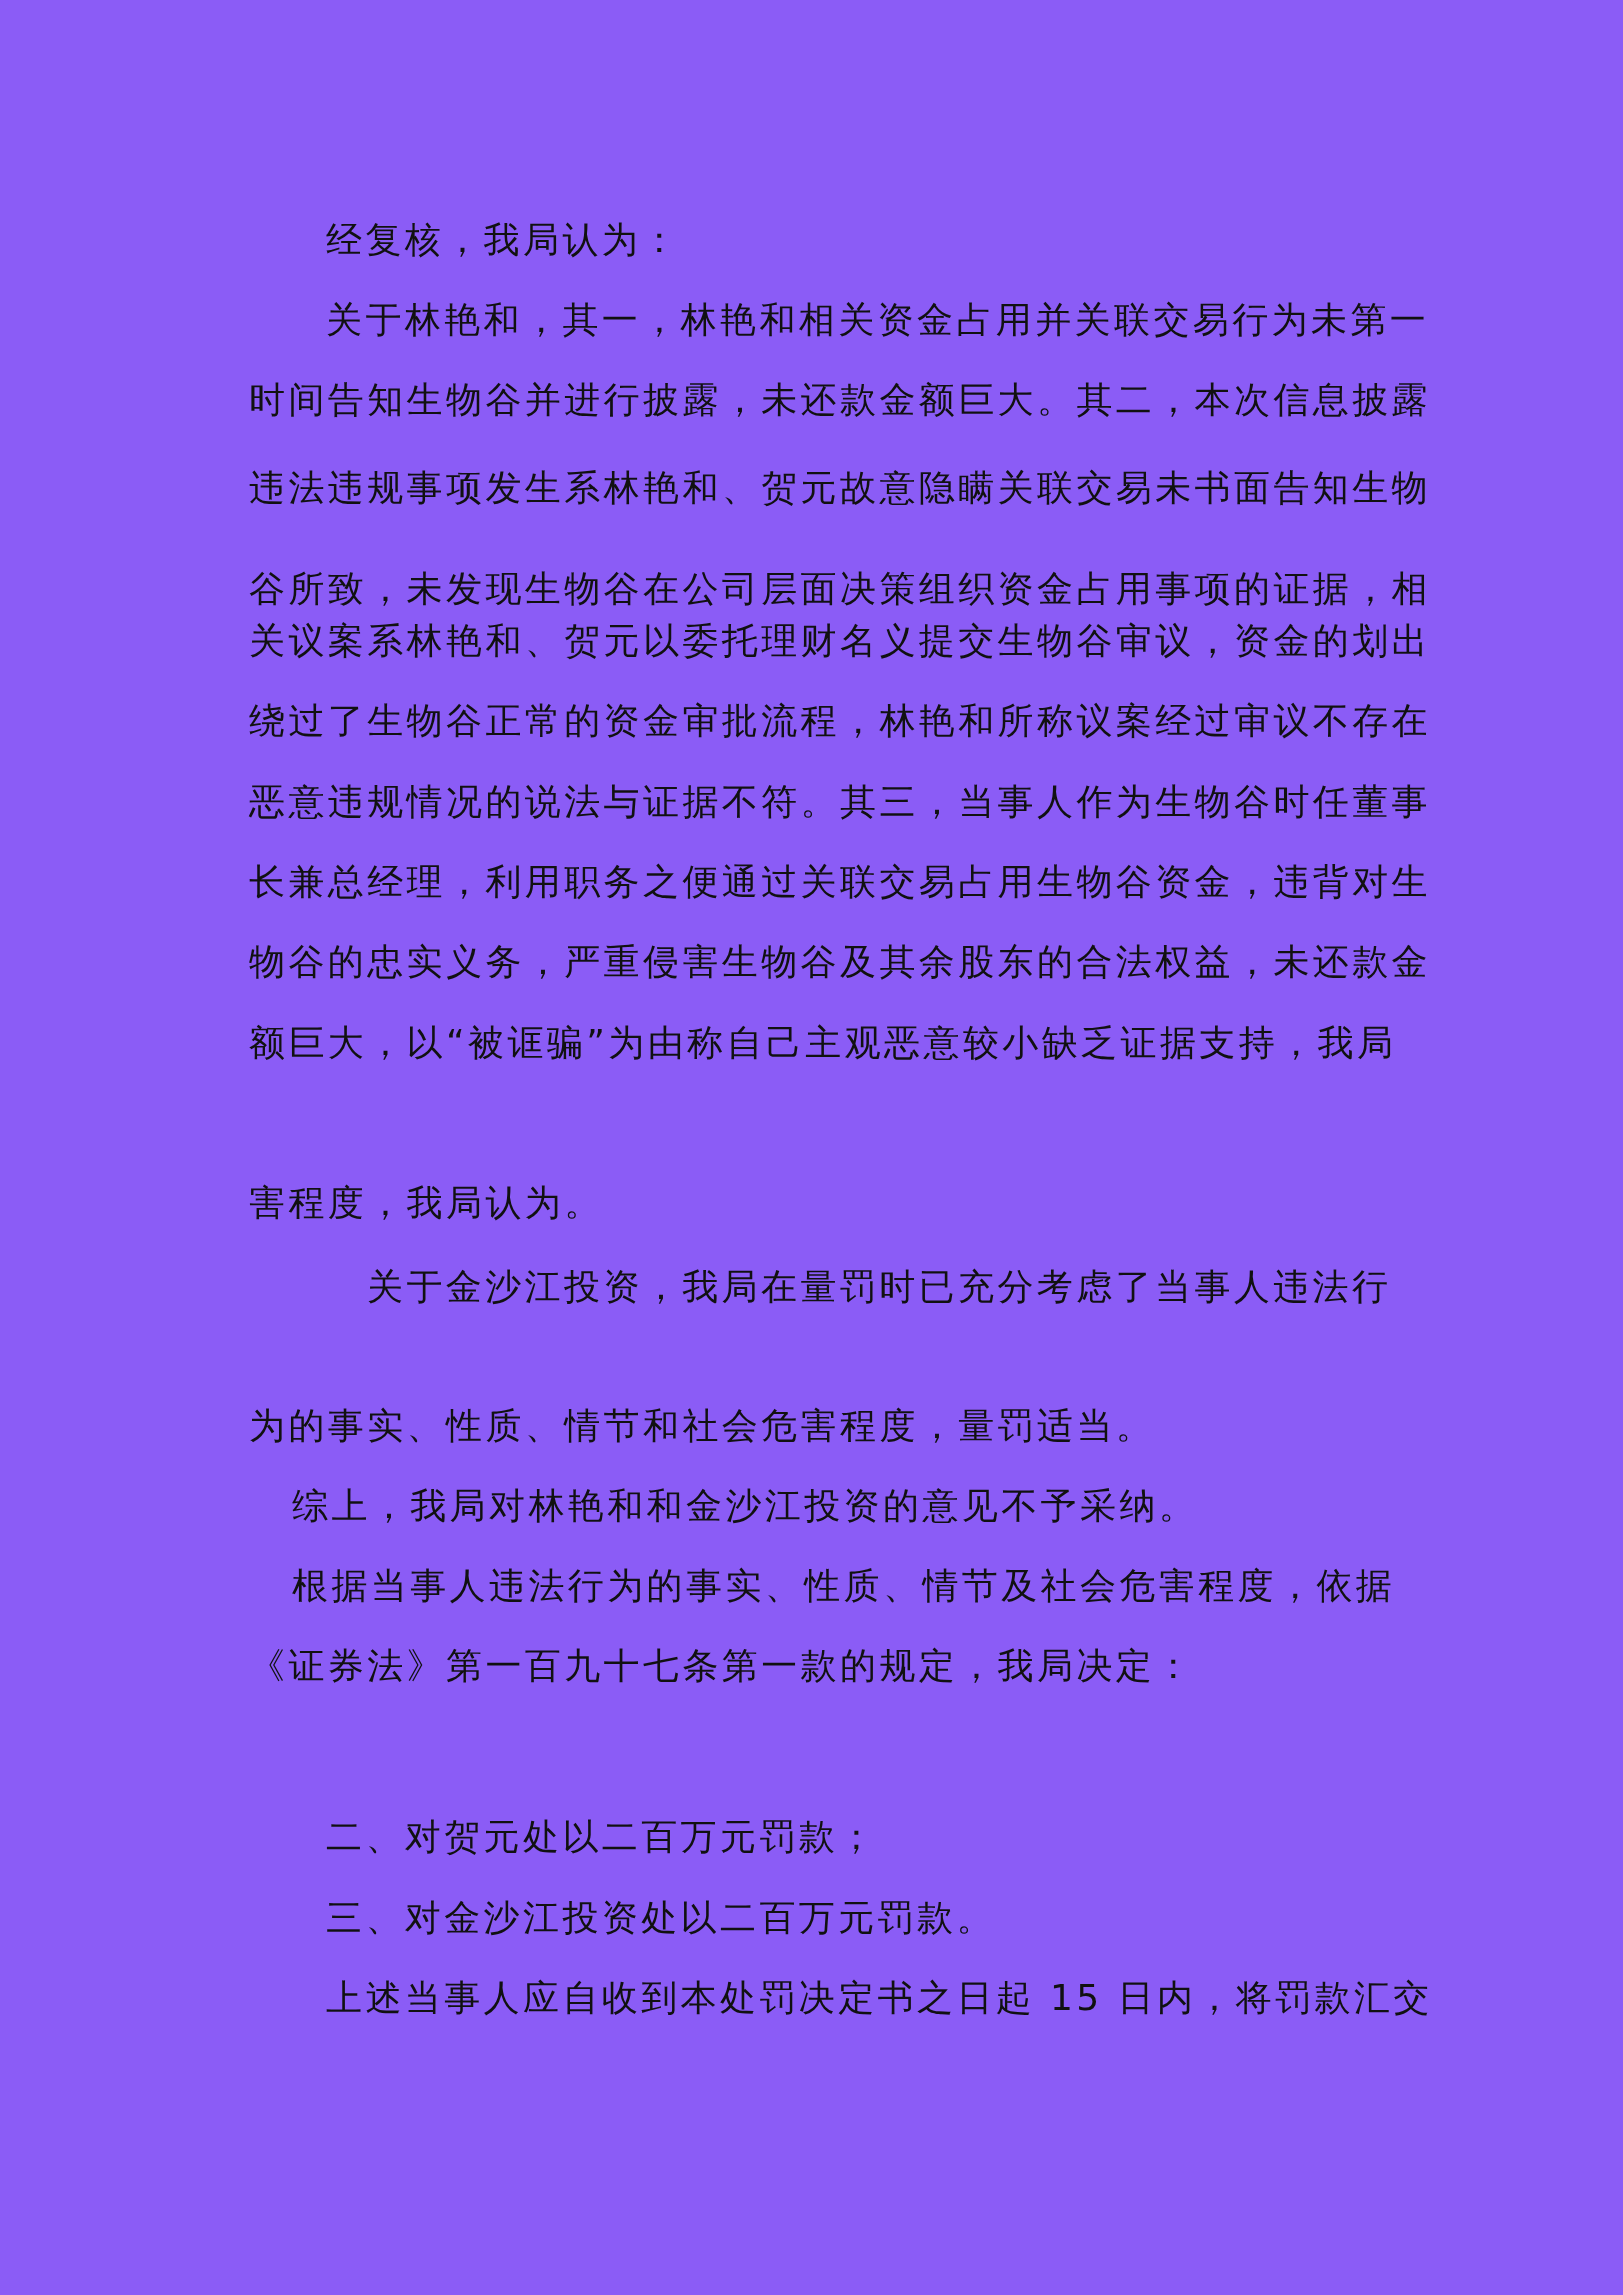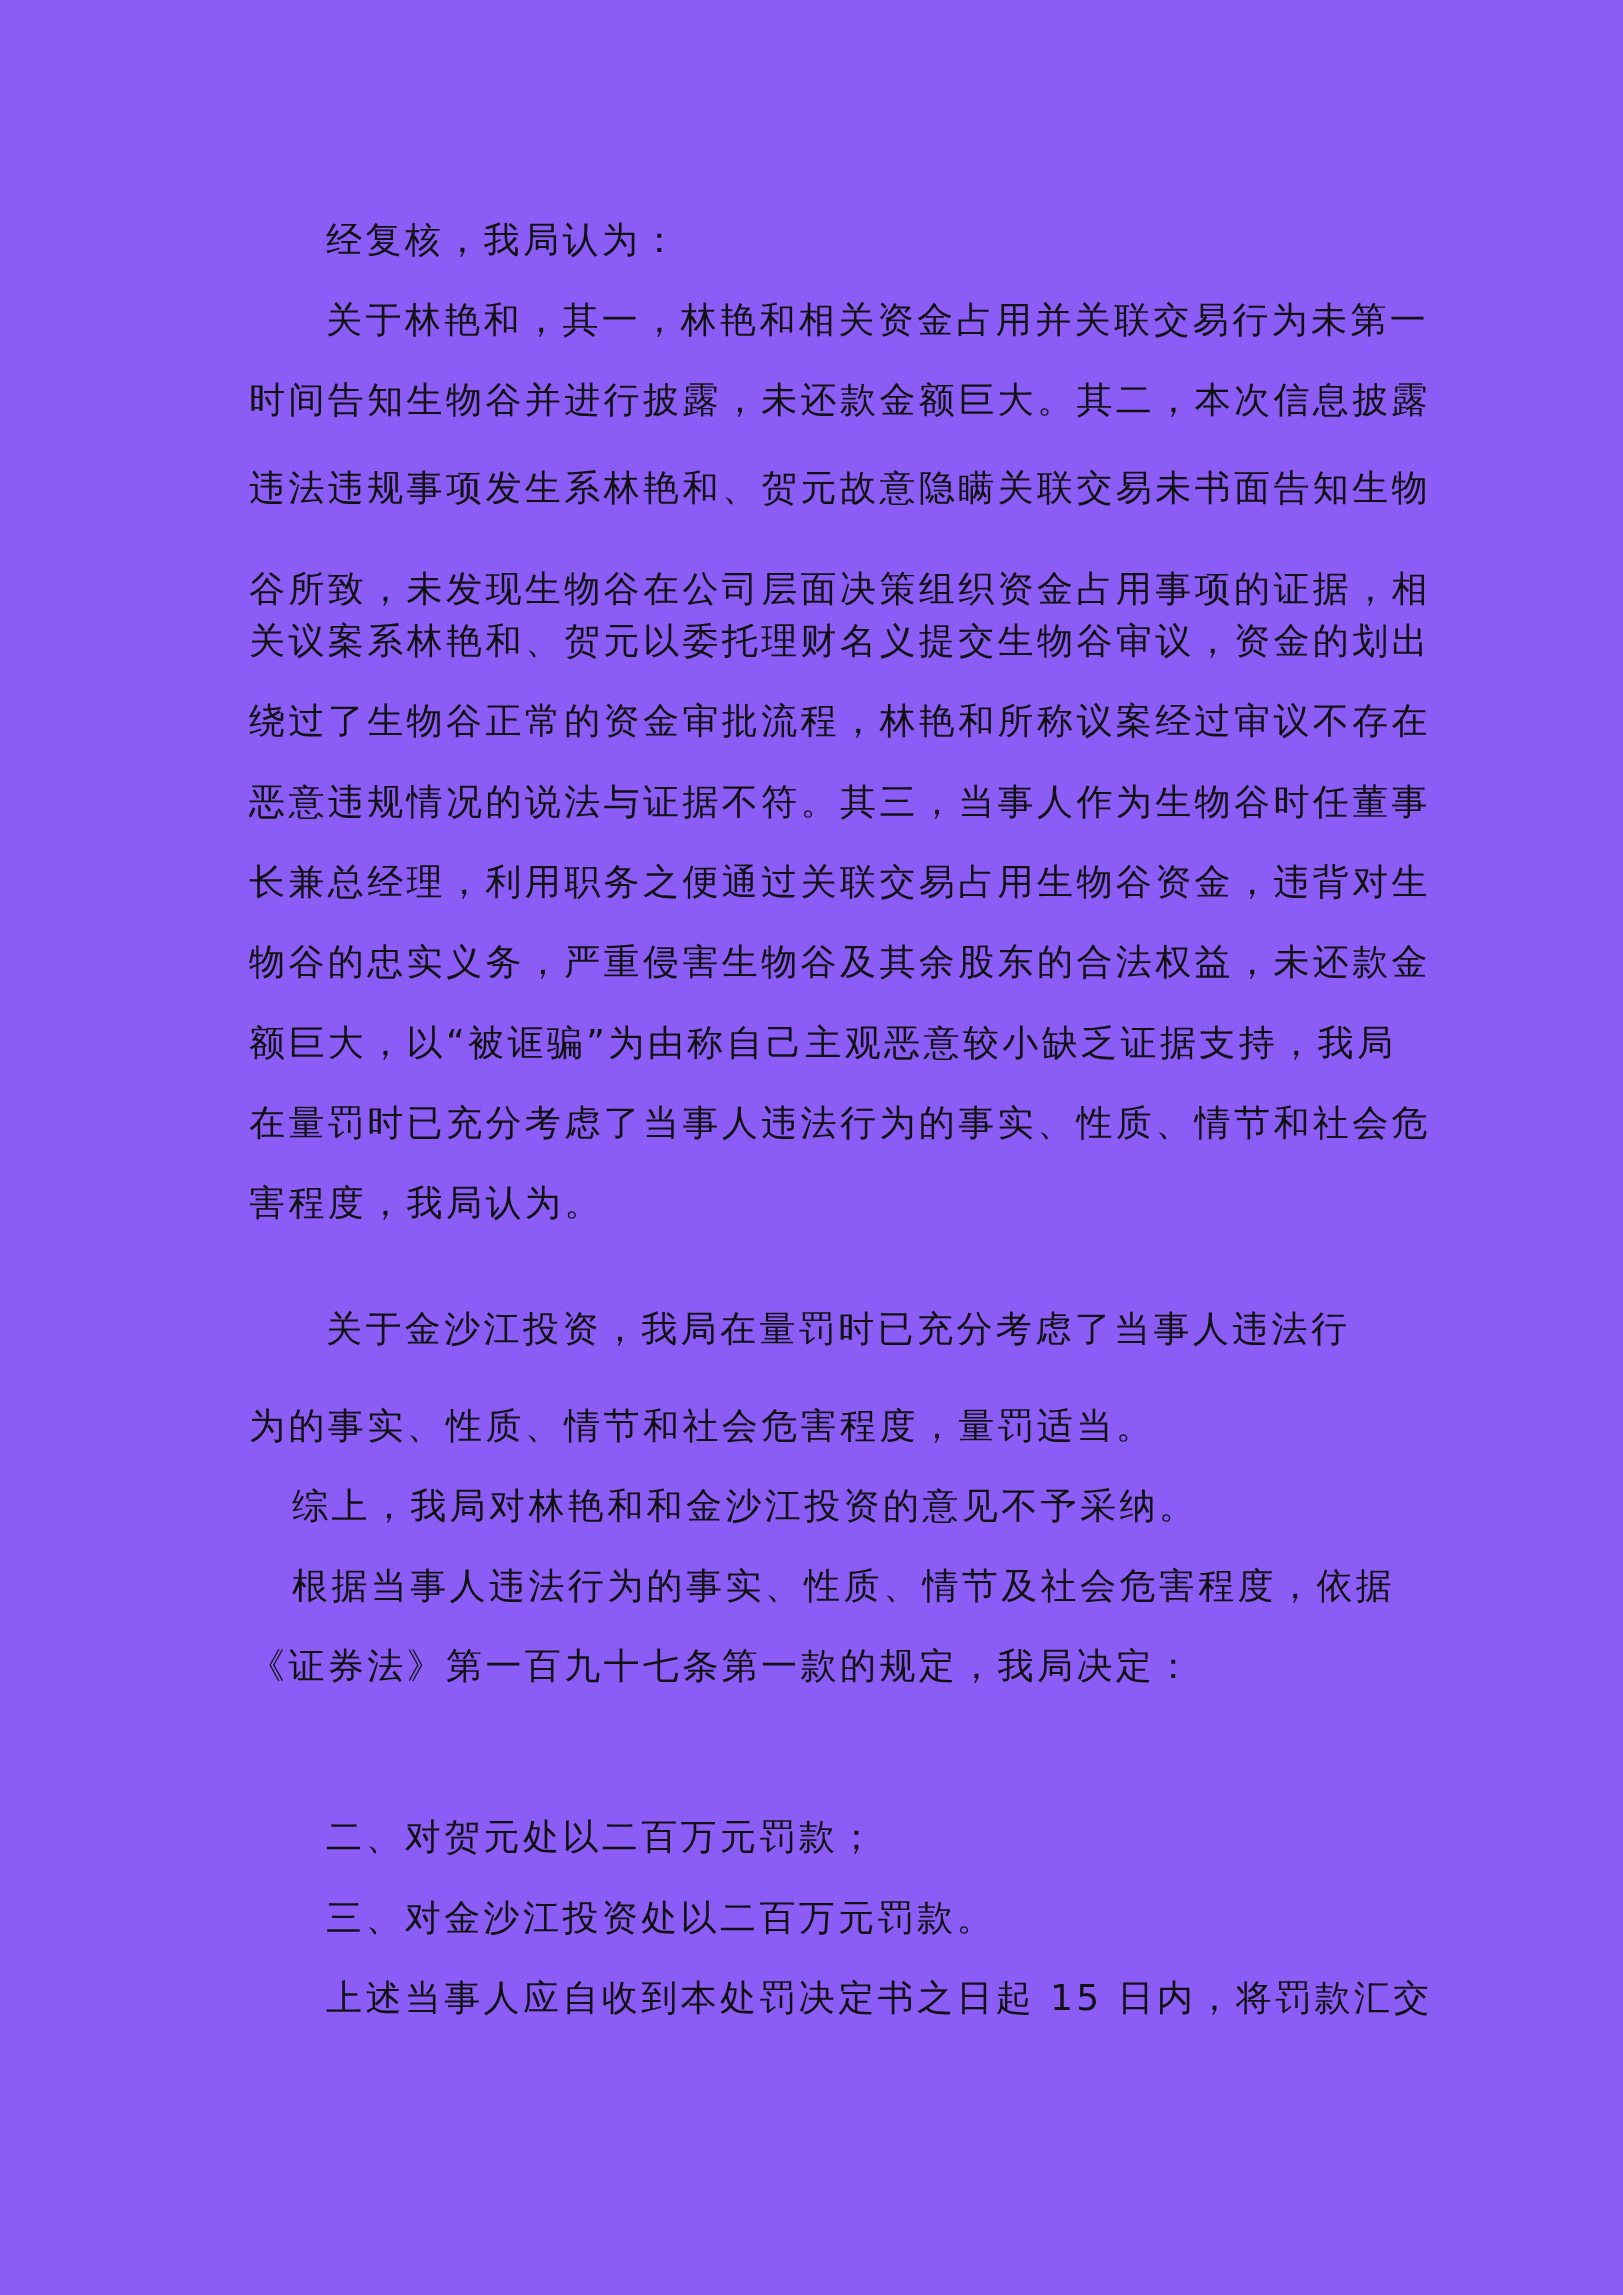--- a/index.html
+++ b/index.html
@@ -69,24 +69,23 @@
   <div class="line full" style="top:378px;">时间告知生物谷并进行披露，未还款金额巨大。其二，本次信息披露</div>
   <div class="line indent-full" style="top:298px;">关于林艳和，其一，林艳和相关资金占用并关联交易行为未第一</div>
   <div class="line full" style="top:466px;">违法违规事项发生系林艳和、贺元故意隐瞒关联交易未书面告知生物</div>
   <div class="line full" style="top:539px;margin-top:28px;">谷所致，未发现生物谷在公司层面决策组织资金占用事项的证据，相</div>
   <div class="line full" style="top:619px;">关议案系林艳和、贺元以委托理财名义提交生物谷审议，资金的划出</div>
   <div class="line full" style="top:699px;">绕过了生物谷正常的资金审批流程，林艳和所称议案经过审议不存在</div>
   <div class="line full" style="top:780px;">恶意违规情况的说法与证据不符。其三，当事人作为生物谷时任董事</div>
   <div class="line full" style="top:860px;">长兼总经理，利用职务之便通过关联交易占用生物谷资金，违背对生</div>
   <div class="line full" style="top:940px;">物谷的忠实义务，严重侵害生物谷及其余股东的合法权益，未还款金</div>
   <div class="line full" style="top:1021px;">额巨大，以“被诓骗”为由称自己主观恶意较小缺乏证据支持，我局</div>
-  <div class="line full" style="top:1101px;">在量罚时已充分考虑了当事人违法行为的事实、性质、情节和社会危</div>
   <div class="line plain" style="top:1181px;">害程度，我局认为。</div>
 
-  <div class="line indent" style="top:1307px;">关于金沙江投资，我局在量罚时已充分考虑了当事人违法行</div>
+  <div class="line indent" style="top:1265px;margin-left:41px;">关于金沙江投资，我局在量罚时已充分考虑了当事人违法行</div>
   <div class="line plain" style="top:1404px;">为的事实、性质、情节和社会危害程度，量罚适当。</div>
 
   <div class="line indent-s" style="top:1484px;">综上，我局对林艳和和金沙江投资的意见不予采纳。</div>
 
   <div class="line indent-s-full" style="top:1564px;">根据当事人违法行为的事实、性质、情节及社会危害程度，依据</div>
   <div class="line plain" style="top:1644px;">《证券法》第一百九十七条第一款的规定，我局决定：</div>
 
   <div class="line indent" style="top:1815px;">二、对贺元处以二百万元罚款；</div>
   <div class="line indent" style="top:1896px;">三、对金沙江投资处以二百万元罚款。</div>
 

